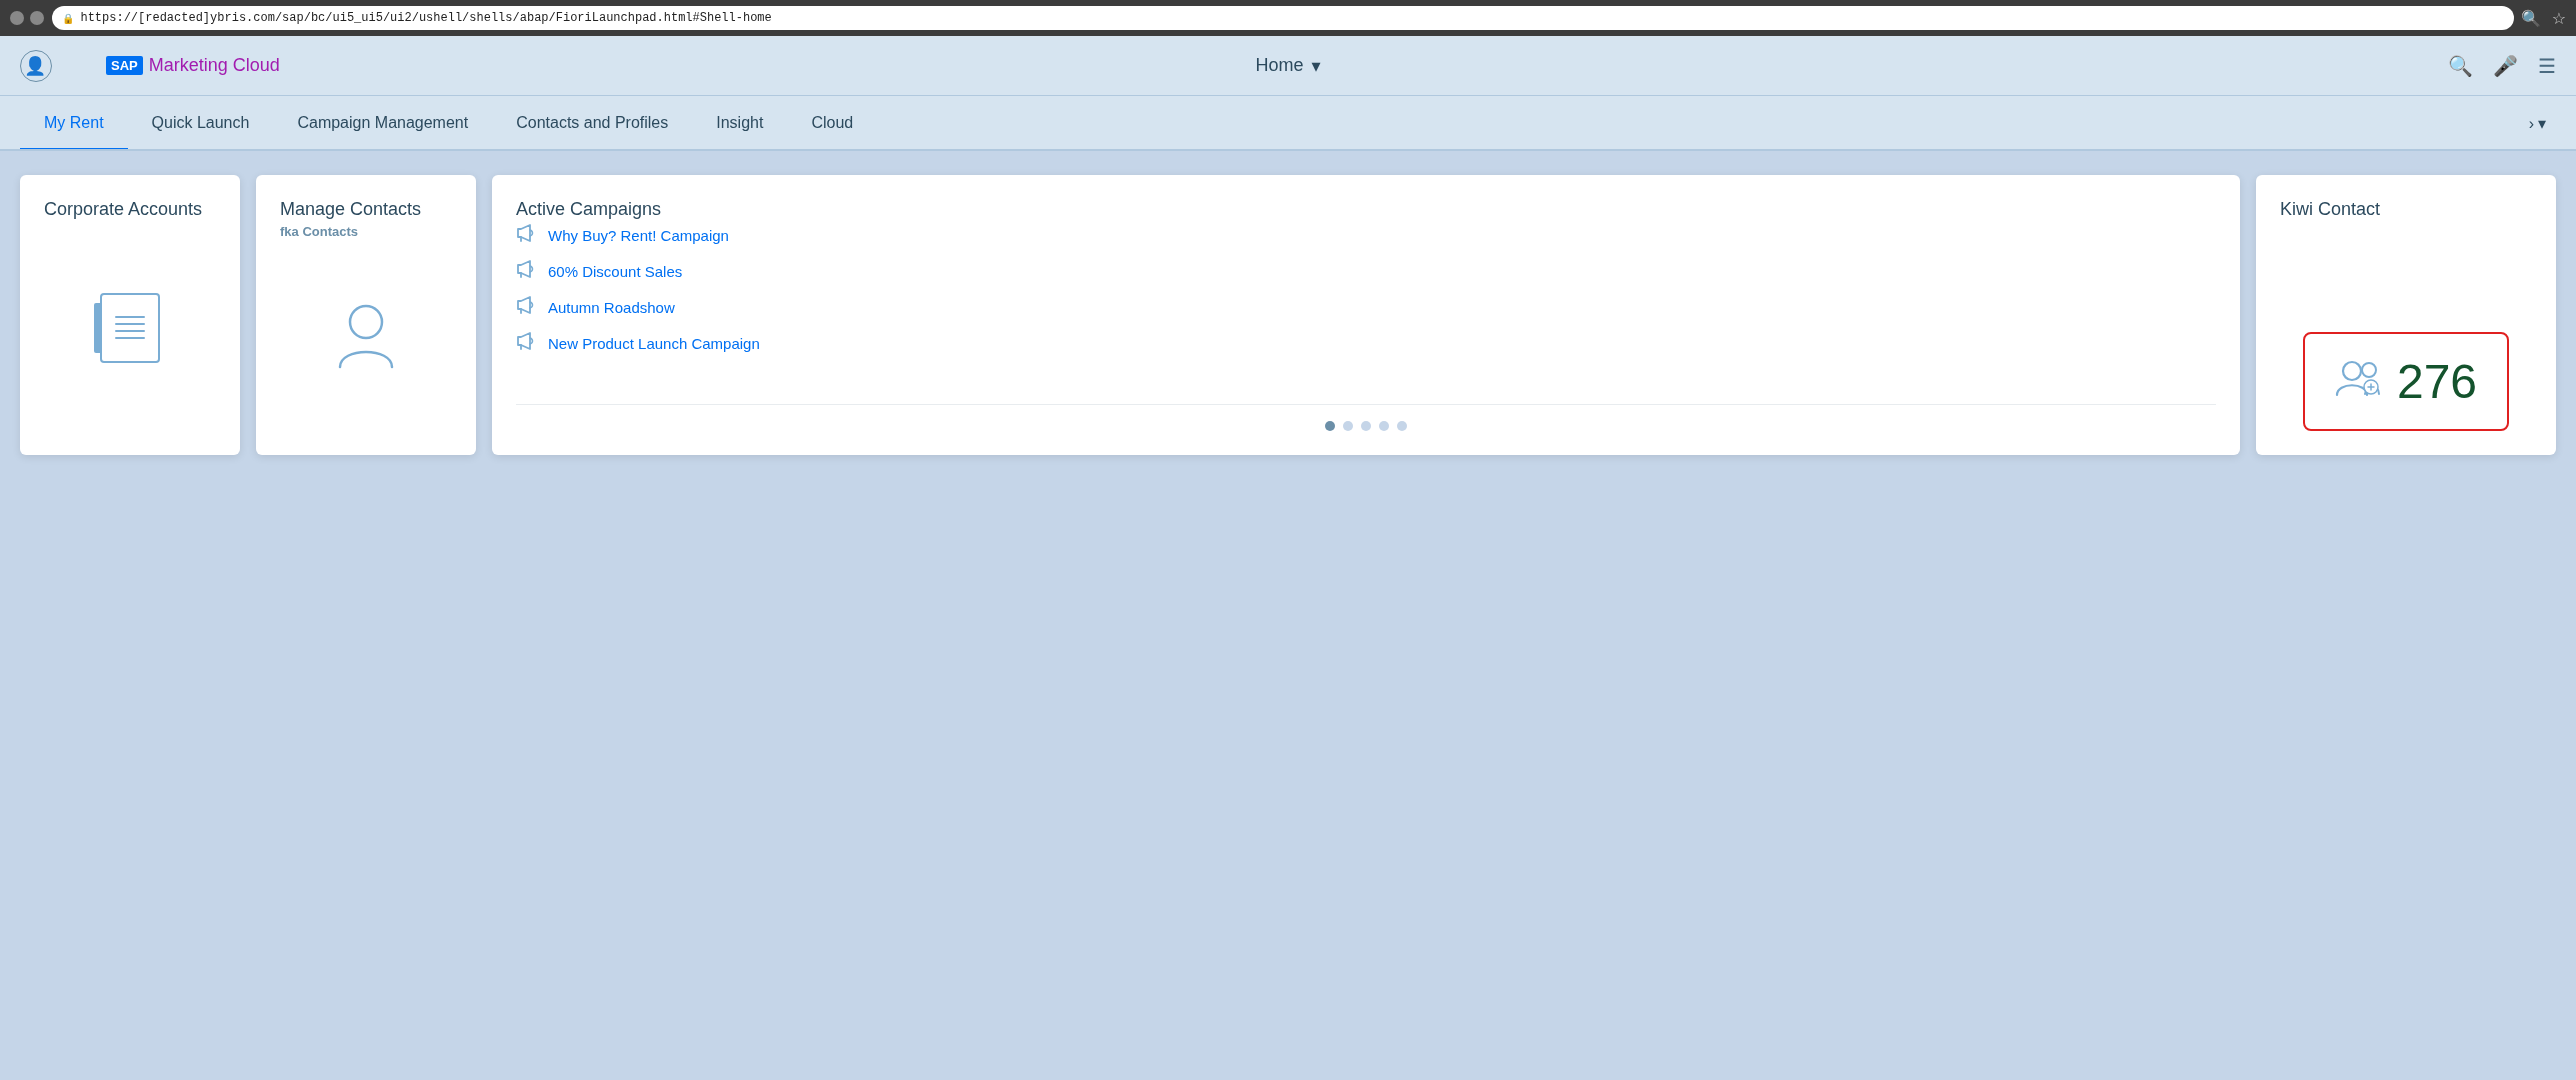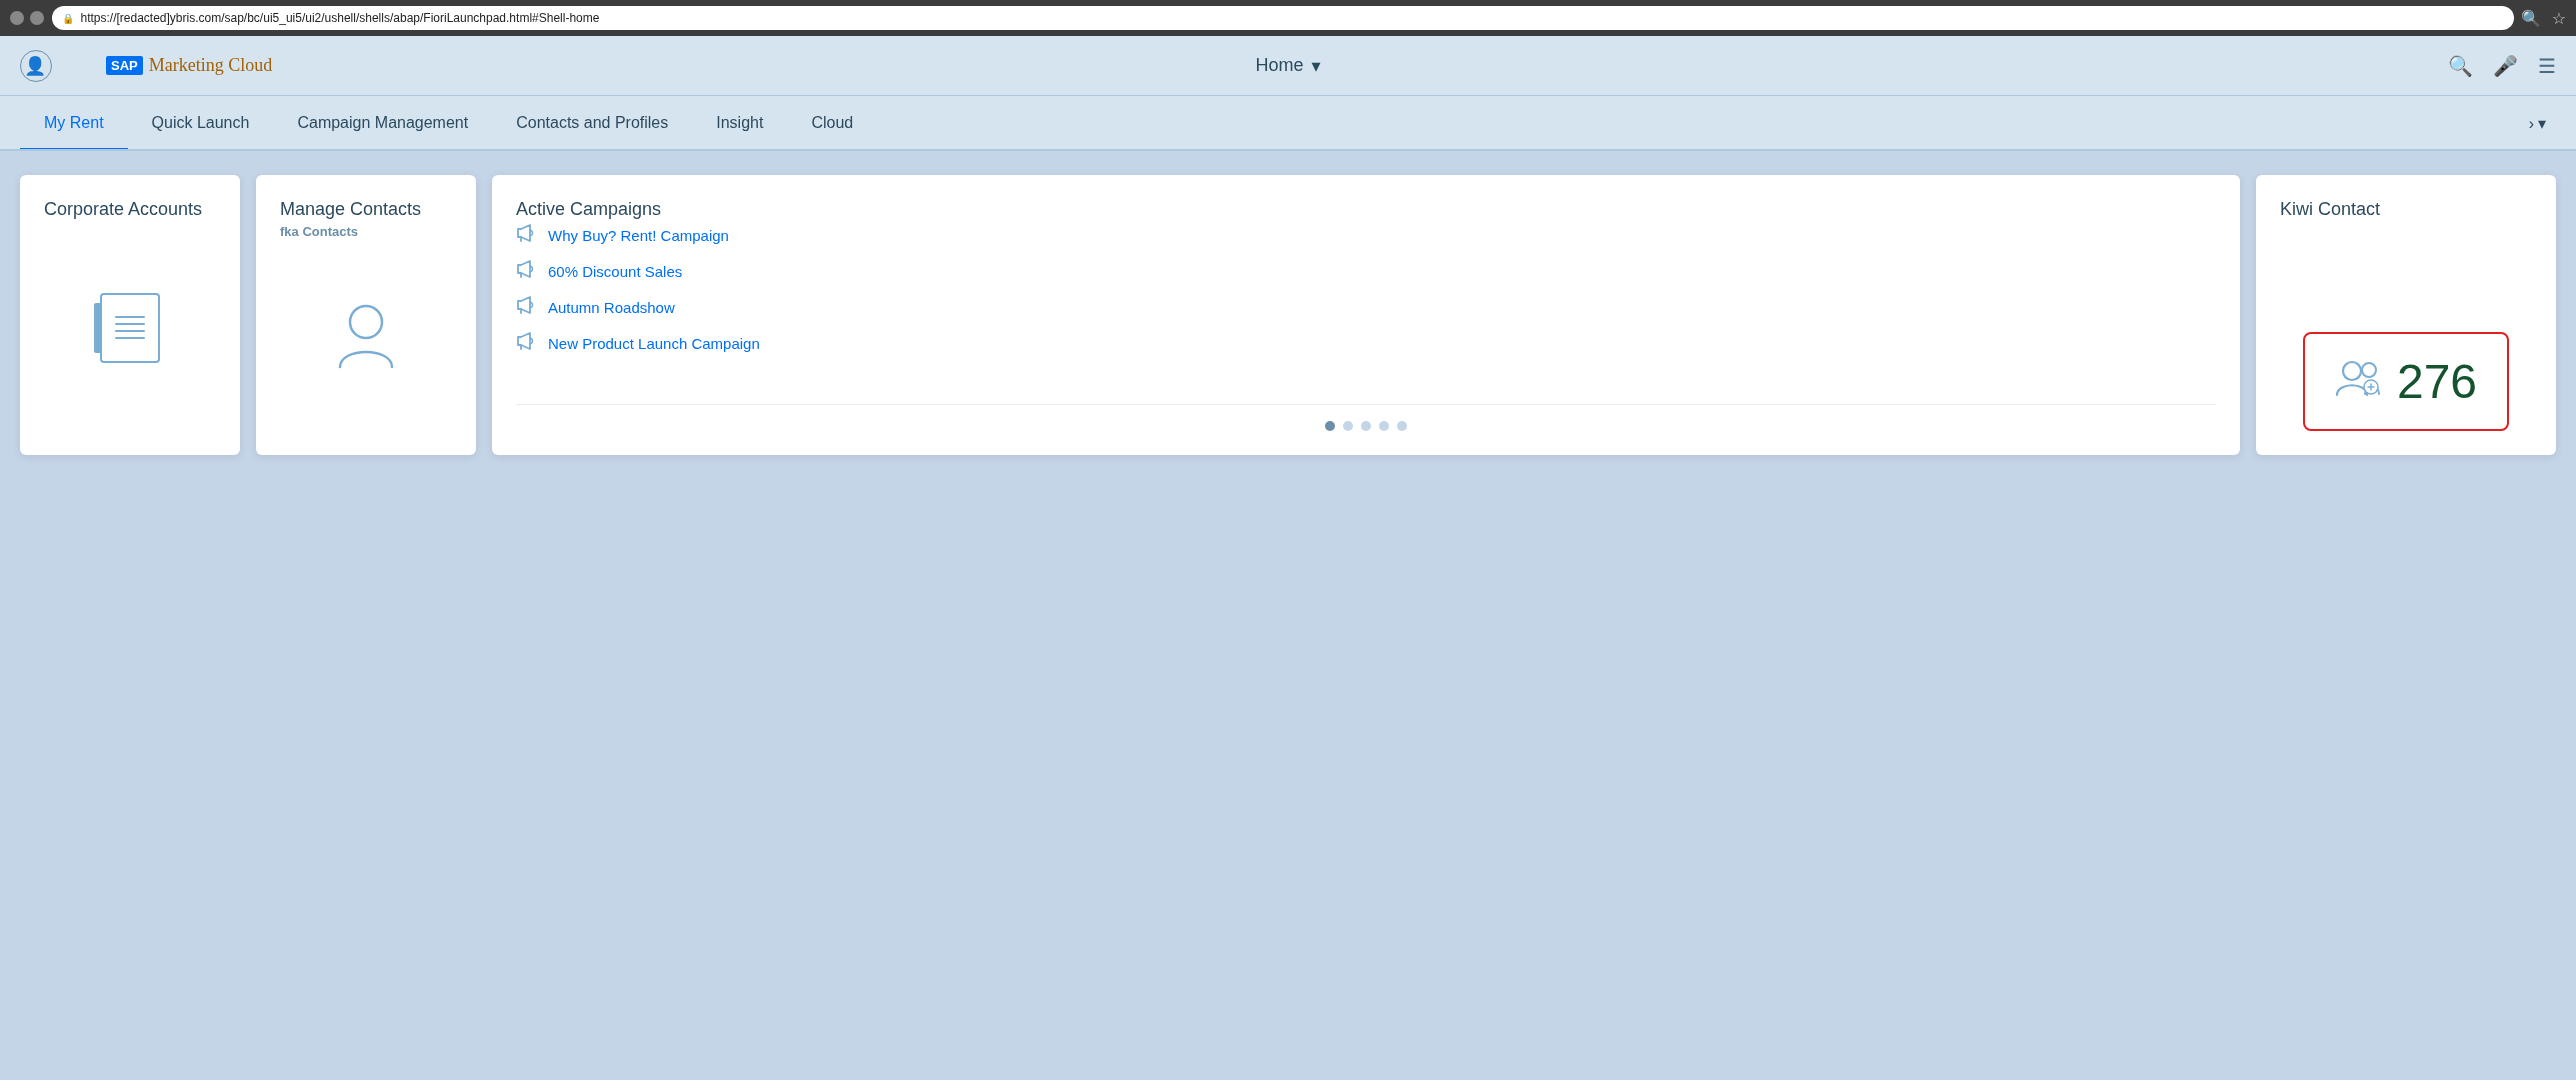--- a/index.html
+++ b/index.html
@@ -38,21 +38,21 @@
       border-radius: 14px;
       height: 24px;
       display: flex;
       align-items: center;
       padding: 0 10px;
       font-size: 12px;
       color: #222;
       gap: 6px;
     }
     .address-bar .lock-icon { color: #555; font-size: 10px; }
-    .address-bar .url-text { color: #222; font-size: 12px; overflow: hidden; white-space: nowrap; }
+    .address-bar .url-text { color: #222; font-size: 12px; overflow: hidden; white-space: nowrap; font-family: Liberation Mono, monospace; }
     .browser-toolbar-icons {
       display: flex; align-items: center; gap: 10px; color: #ccc;
     }
 
     
     .shell-header {
       background: #d6e4f0;
       height: 60px;
       display: flex;
       align-items: center;
@@ -83,23 +83,22 @@
     .sap-logo-box {
       background: #0070f2;
       color: white;
       font-weight: bold;
       font-size: 13px;
       padding: 2px 5px;
       border-radius: 2px;
     }
     .app-title {
       font-size: 18px;
-      color: #a16207;
+      color: #a21caf;
       font-weight: 400;
-      font-family: Liberation Serif, serif;
     }
     .shell-header-center {
       position: absolute;
       left: 50%;
       transform: translateX(-50%);
       display: flex;
       align-items: center;
       gap: 8px;
       font-size: 18px;
       color: #2c4a5e;

